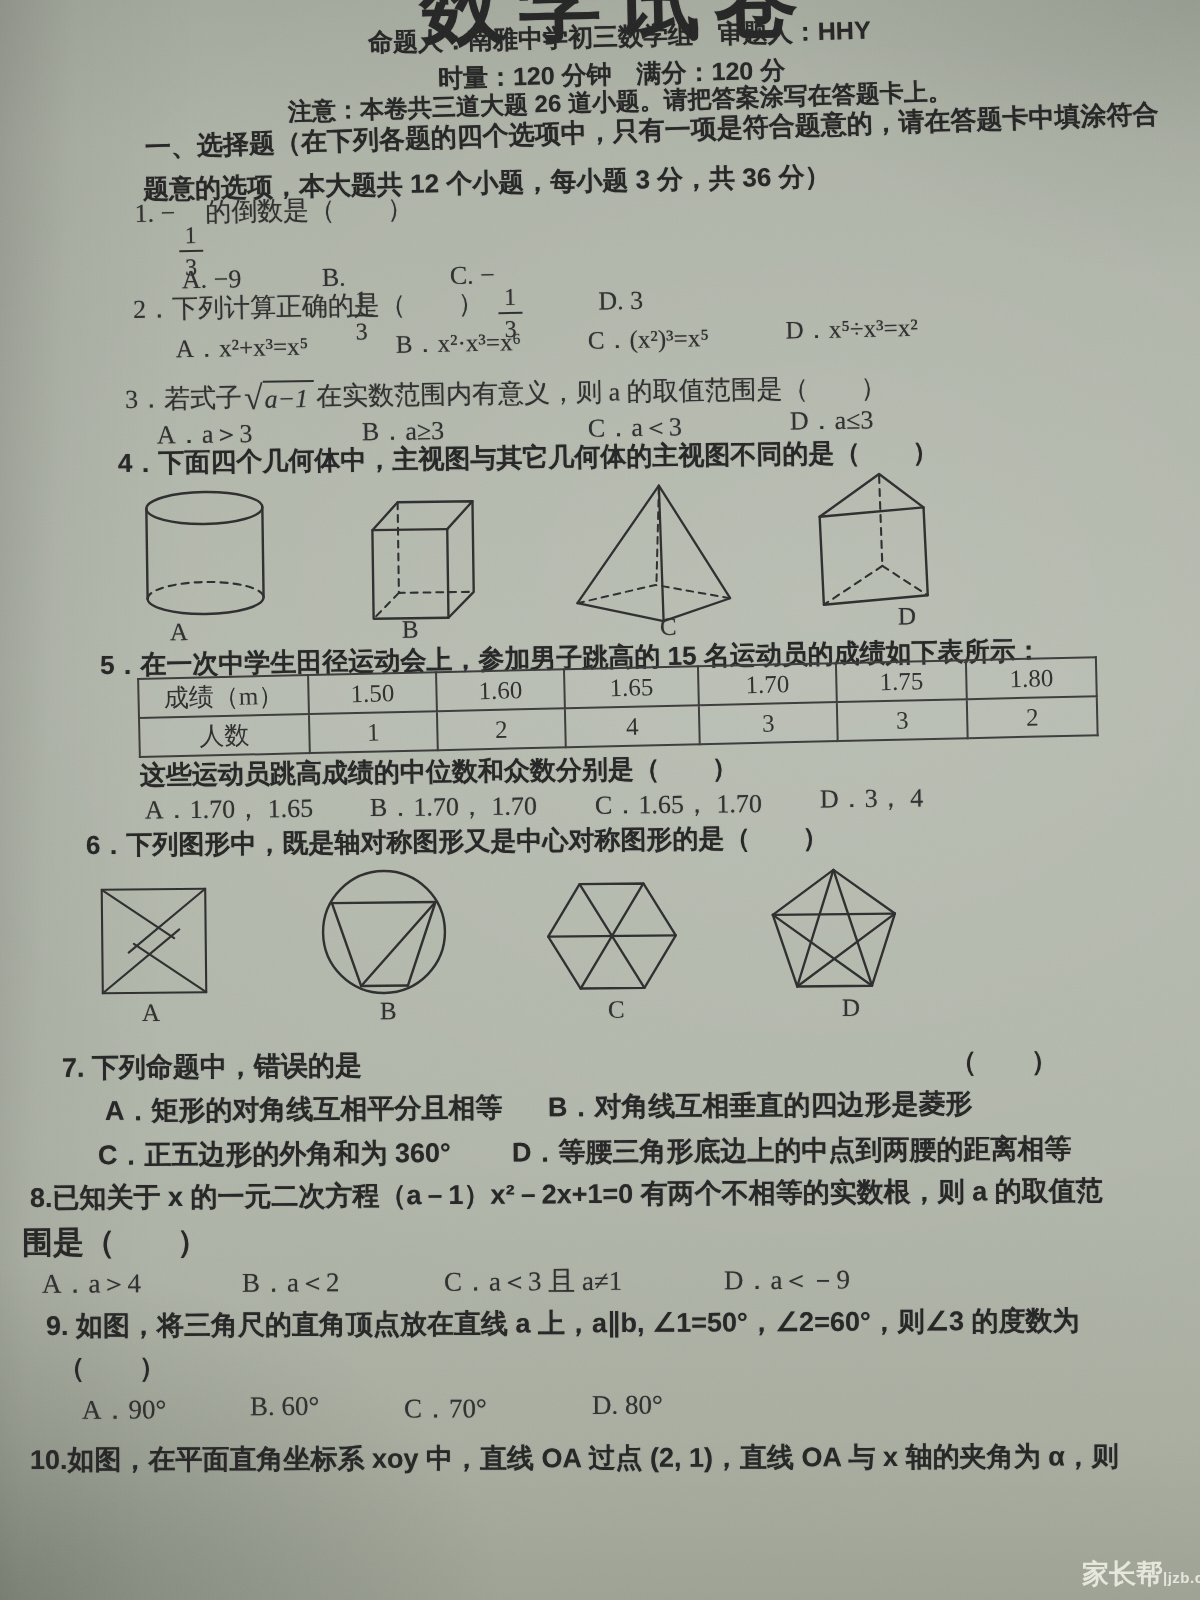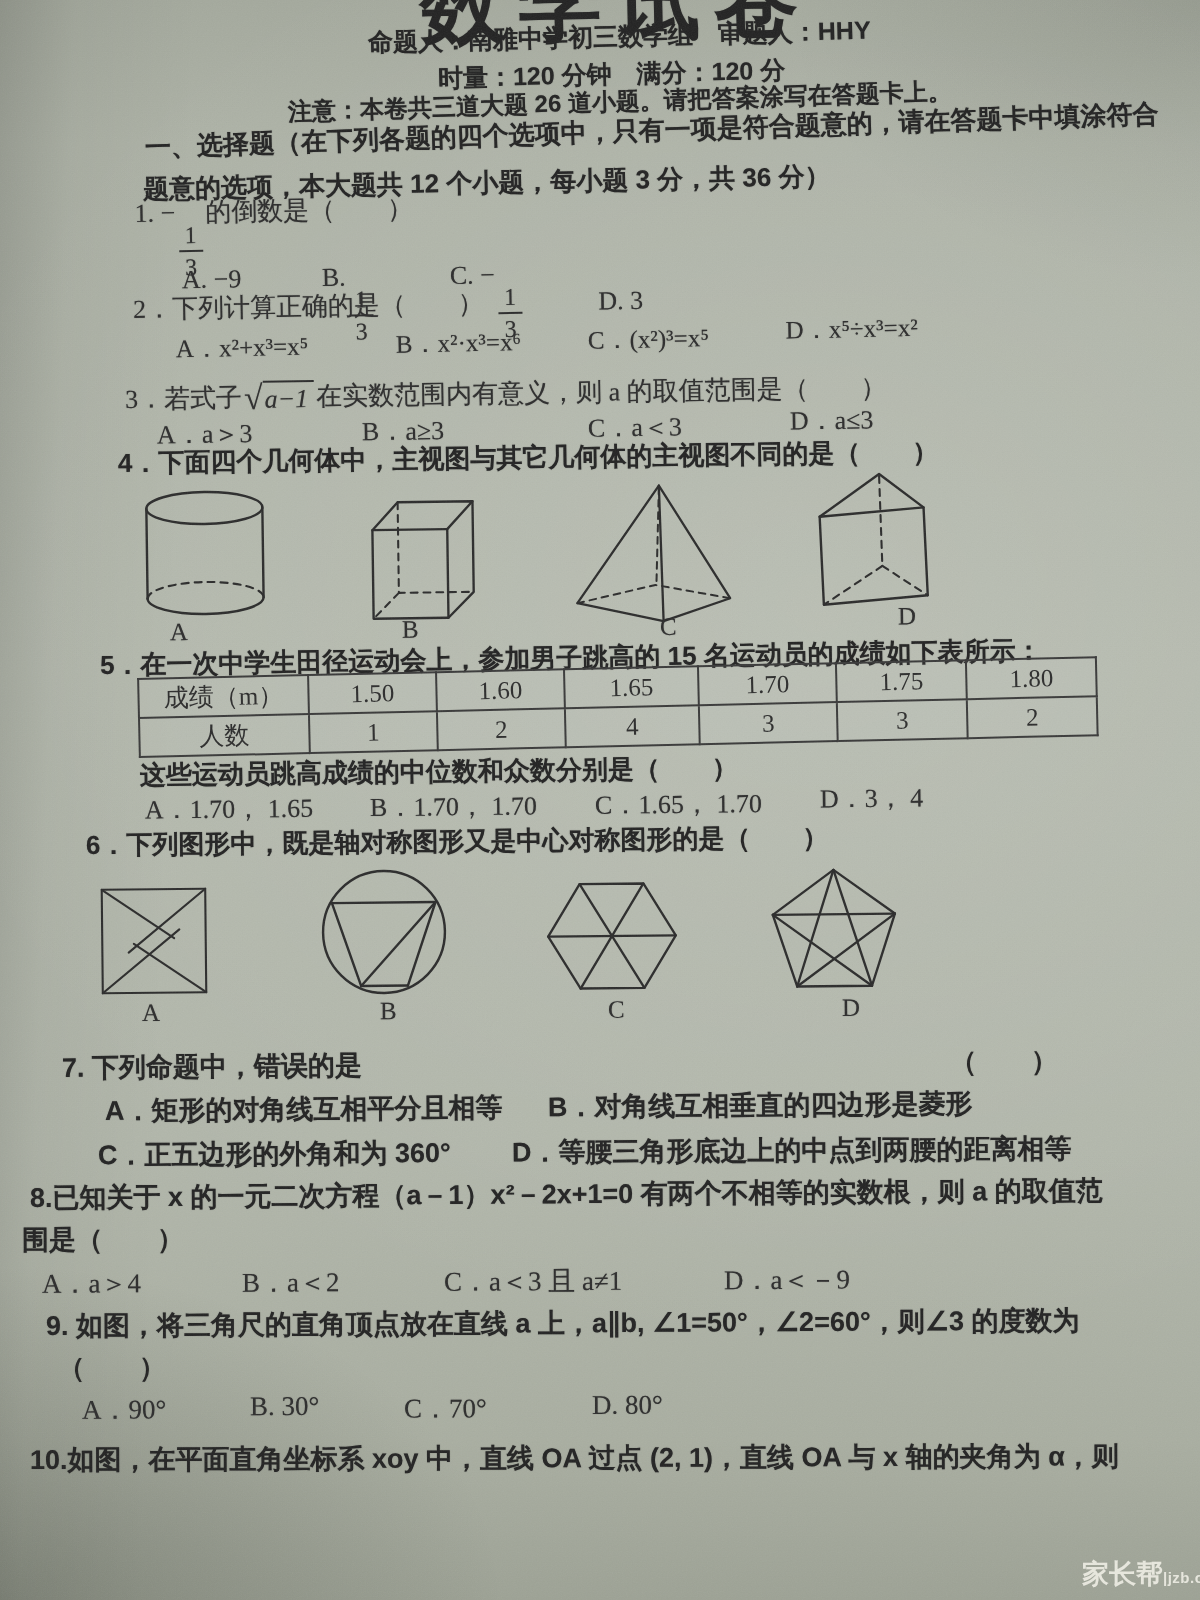--- a/index.html
+++ b/index.html
@@ -200,33 +200,33 @@
   <div class="abs" style="left:0;top:1094px;width:1200px;height:36px;font-size:27px;transform:rotate(-0.5deg);">
     <span class="opt c hd" style="left:105px;">A．矩形的对角线互相平分且相等</span>
     <span class="opt c hd" style="left:548px;">B．对角线互相垂直的四边形是菱形</span>
   </div>
   <div class="abs" style="left:0;top:1138px;width:1200px;height:36px;font-size:27px;transform:rotate(-0.4deg);">
     <span class="opt c hd" style="left:98px;">C．正五边形的外角和为 360°</span>
     <span class="opt c hd" style="left:512px;">D．等腰三角形底边上的中点到两腰的距离相等</span>
   </div>
 
   <div class="abs c hd" style="left:30px;top:1180px;font-size:27px;transform:rotate(-0.4deg);">8.已知关于 x 的一元二次方程（a－1）x²－2x+1=0 有两个不相等的实数根，则 a 的取值范</div>
-  <div class="abs c hd" style="left:22px;top:1222px;font-size:27px;transform:rotate(-0.3deg);">围是（　　）</div>
+  <div class="abs c hd" style="left:22px;top:1222px;font-size:31px;transform:rotate(-0.3deg);">围是（　　）</div>
   <div class="abs" style="left:0;top:1266px;width:1200px;height:36px;font-size:27px;transform:rotate(-0.3deg);">
     <span class="opt c bd" style="left:42px;">A．a＞4</span>
     <span class="opt c bd" style="left:242px;">B．a＜2</span>
     <span class="opt c bd" style="left:444px;">C．a＜3 且 a≠1</span>
     <span class="opt c bd" style="left:724px;">D．a＜－9</span>
   </div>
 
   <div class="abs c hd" style="left:46px;top:1308px;font-size:27px;transform:rotate(-0.3deg);">9. 如图，将三角尺的直角顶点放在直线 a 上，a∥b, ∠1=50°，∠2=60°，则∠3 的度数为</div>
   <div class="abs c hd" style="left:58px;top:1350px;font-size:27px;transform:rotate(-0.2deg);">（　　）</div>
   <div class="abs" style="left:0;top:1392px;width:1200px;height:36px;font-size:27px;transform:rotate(-0.2deg);">
     <span class="opt c bd" style="left:82px;">A．90°</span>
-    <span class="opt c bd" style="left:250px;">B. 30°</span>
+    <span class="opt c bd" style="left:250px;">B. 60°</span>
     <span class="opt c bd" style="left:404px;">C．70°</span>
     <span class="opt c bd" style="left:592px;">D. 80°</span>
   </div>
 
   <div class="abs c hd" style="left:30px;top:1442px;font-size:27px;transform:rotate(-0.2deg);">10.如图，在平面直角坐标系 xoy 中，直线 OA 过点 (2, 1)，直线 OA 与 x 轴的夹角为 α，则</div>
 
   <div class="abs wm" style="left:1082px;top:1556px;font-size:27px;">
     <span>家长帮</span><span class="sub">|jzb.com</span>
   </div>
 

